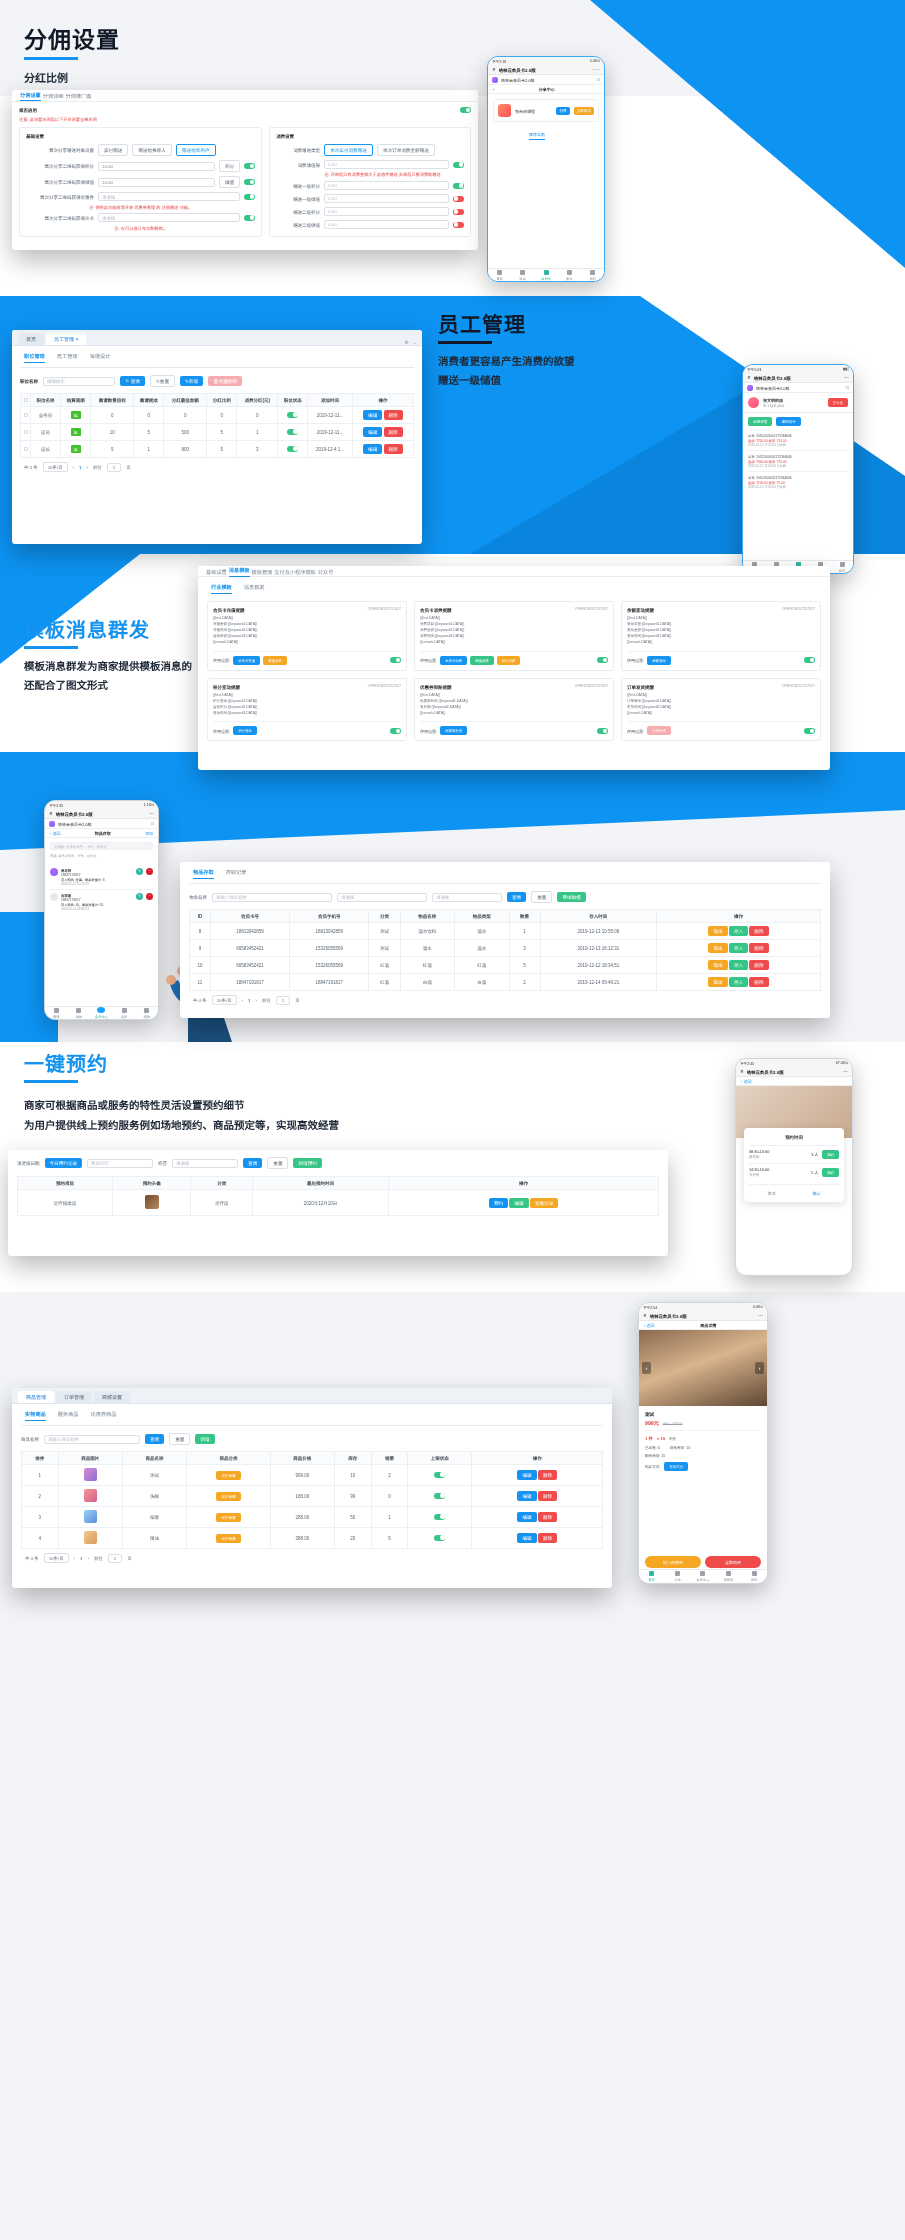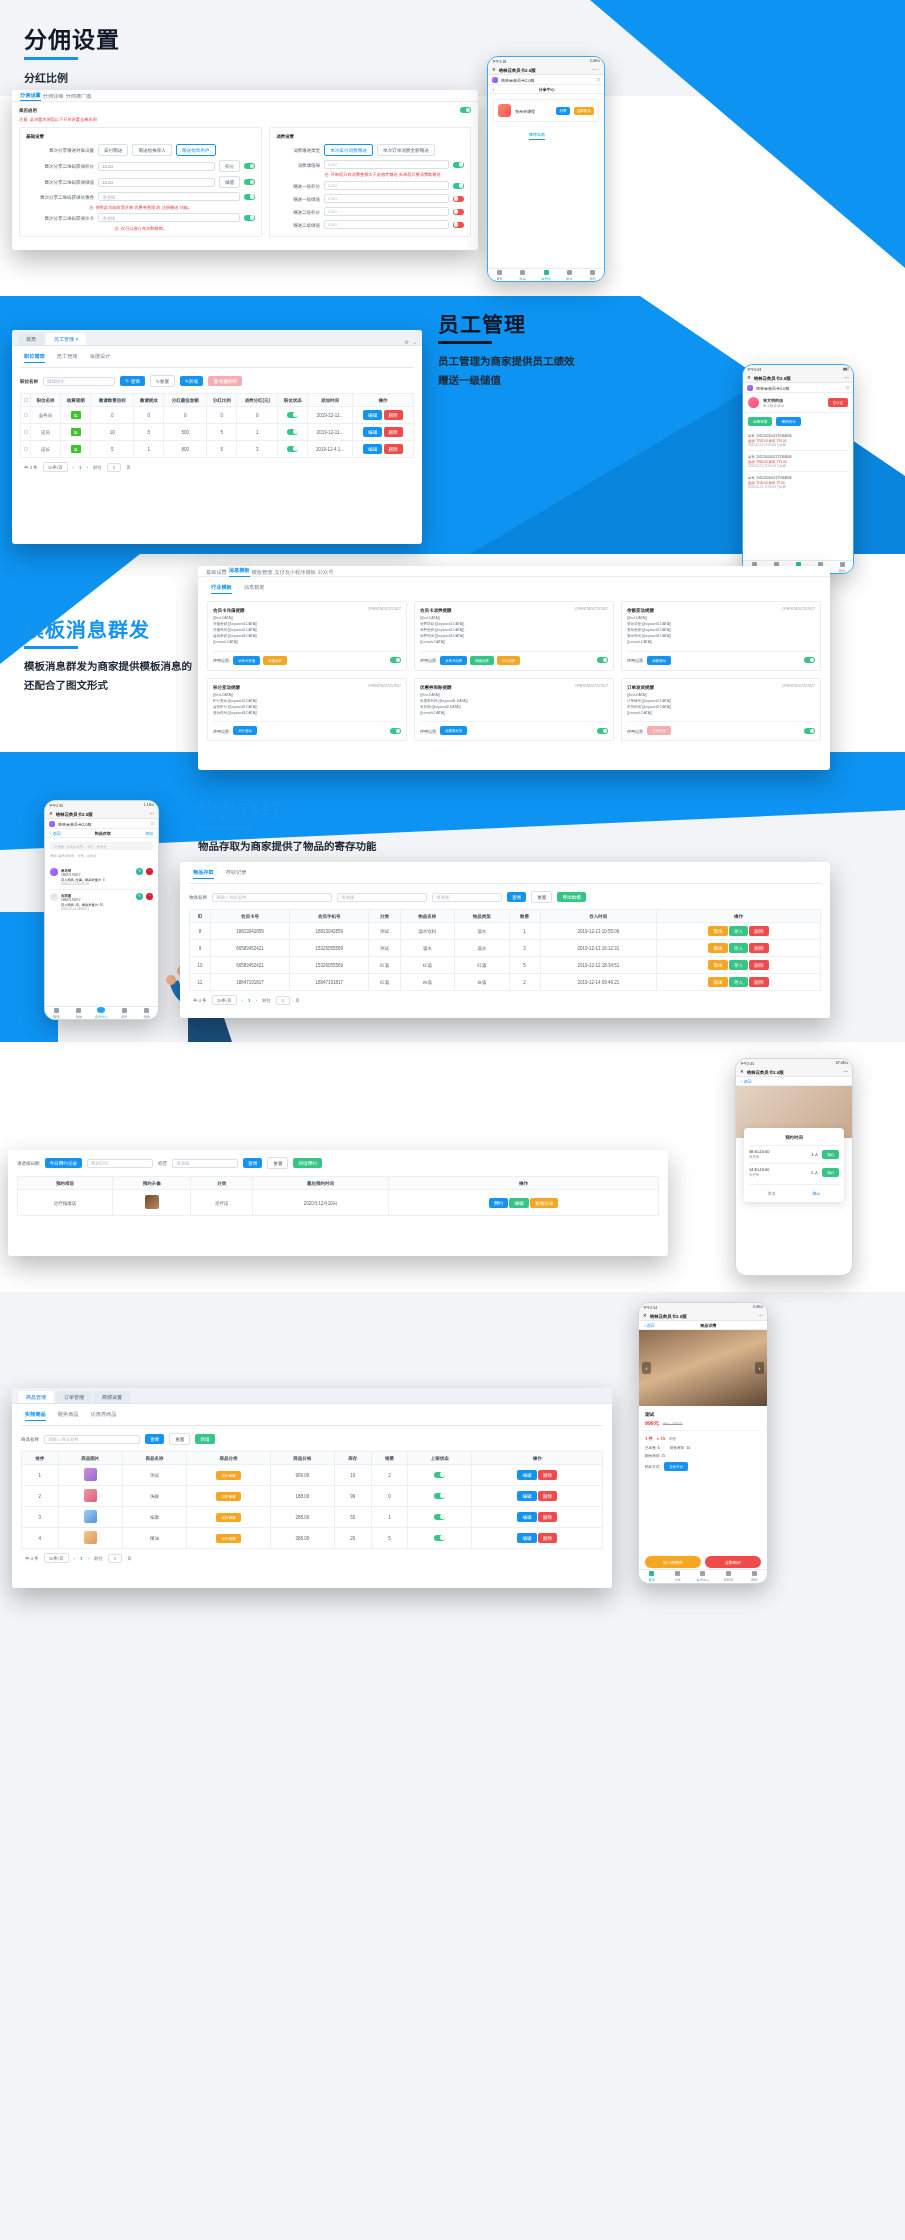--- a/index.html
+++ b/index.html
@@ -291,21 +291,21 @@
             <span>我的</span>
           </span>
       </div>
     </div>
   </div>
 
   <div class="abs" style="left:0;top:296px;width:905px;height:258px;">
     <div class="abs" style="left:438px;top:18px;">
       <div class="sec-title dark" style="font-size:21px;">员工管理</div>
       <div class="sec-rule" style="background:#111827;"></div>
-      <div class="sec-sub">员工管理为商家提供员工绩效</div>
+      <div class="sec-sub">消费者更容易产生消费的欲望</div>
       <div class="sec-sub" style="margin-top:1px;">赠送一级储值</div>
     </div>
 
     <div class="win" style="left:12px;top:34px;width:410px;height:214px;border-radius:3px;">
       <div class="win-tabs">
         <span class="win-tab">首页</span>
         <span class="win-tab active"><span>员工管理</span> <span>×</span></span>
         <span style="margin-left:auto;display:flex;gap:4px;align-items:center;padding-right:5px;font-size:5px;color:#8a93a0;">
           <span>⚙</span>
             <span>⌄</span>
@@ -594,25 +594,20 @@
               <span class="btn pink" style="font-size:3.4px;">订单发货</span>
               <span class="tog" style="margin-left:auto;"></span>
             </div>
           </div>
         </div>
       </div>
     </div>
   </div>
 
   <div class="abs" style="left:0;top:784px;width:905px;height:258px;">
-    <div class="abs" style="left:198px;top:16px;">
-      <div class="sec-title blue" style="font-size:20px;">物品存取</div>
-      <div class="sec-rule"></div>
-      <div class="sec-sub">物品存取为商家提供了物品的寄存功能</div>
-    </div>
 
     <div class="phone" style="left:44px;top:16px;width:115px;height:220px;">
       <div class="ph-status">
         <span>下午2:35</span>
         <span>1.1K/s</span>
       </div>
       <div class="ph-nav">
         <span>✕</span>
         <span>哈林云会员卡2.0版</span>
         <span style="margin-left:auto;">···</span>
@@ -775,20 +770,26 @@
           <span>›</span>
           <span>前往</span>
           <span class="box">1</span>
           <span>页</span>
         </div>
       </div>
     </div>
   </div>
 
   <div class="abs" style="left:0;top:1042px;width:905px;height:250px;">
+    <div class="abs" style="left:24px;top:12px;">
+      <div class="sec-title blue" style="font-size:20px;">一键预约</div>
+      <div class="sec-rule"></div>
+      <div class="sec-sub" style="margin-top:14px;">商家可根据商品或服务的特性灵活设置预约细节</div>
+      <div class="sec-sub" style="margin-top:2px;">为用户提供线上预约服务例如场地预约、商品预定等，实现高效经营</div>
+    </div>
 
     <div class="win" style="left:8px;top:108px;width:660px;height:106px;border-radius:3px;">
       <div class="win-body" style="padding:7px 9px;">
         <div style="display:flex;align-items:center;gap:5px;margin-bottom:7px;">
           <span class="lbl">请选择日期</span>
           <span class="btn blue">今日预约记录</span>
           <span class="inp" style="width:66px;">我的日历</span>
           <span class="lbl">标签</span>
           <span class="inp" style="width:66px;">请选择</span>
           <span class="btn blue">查询</span>

